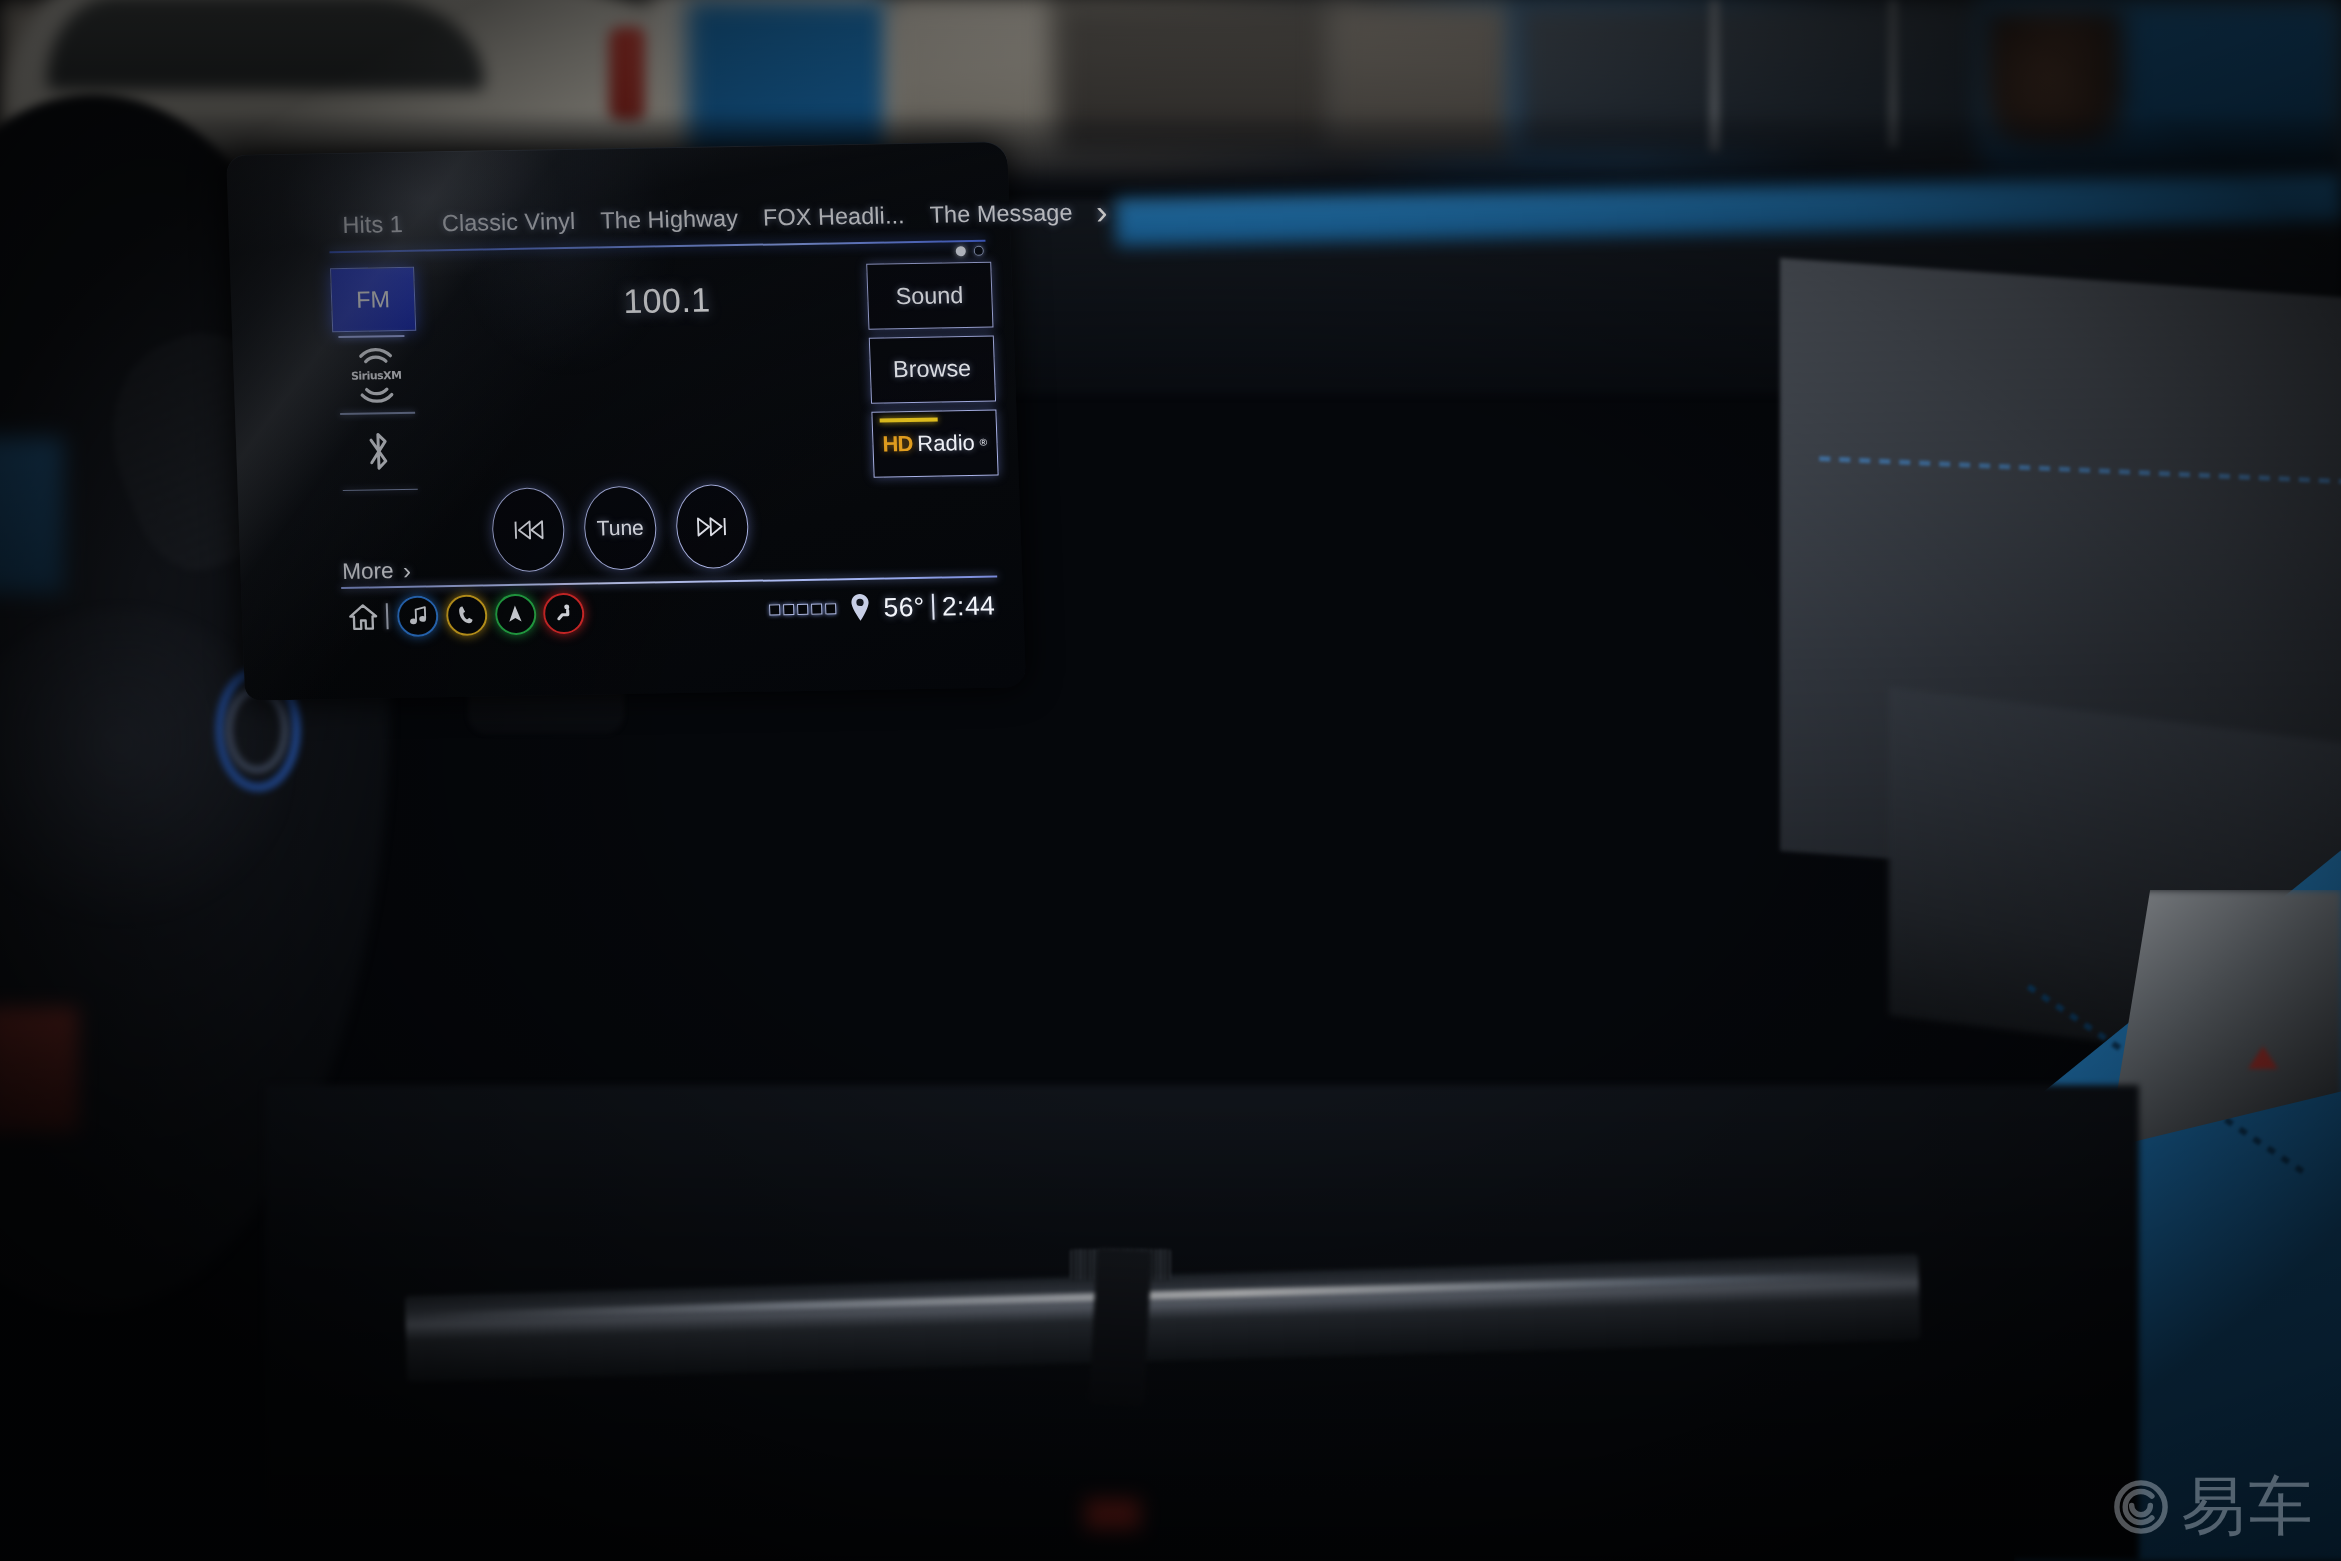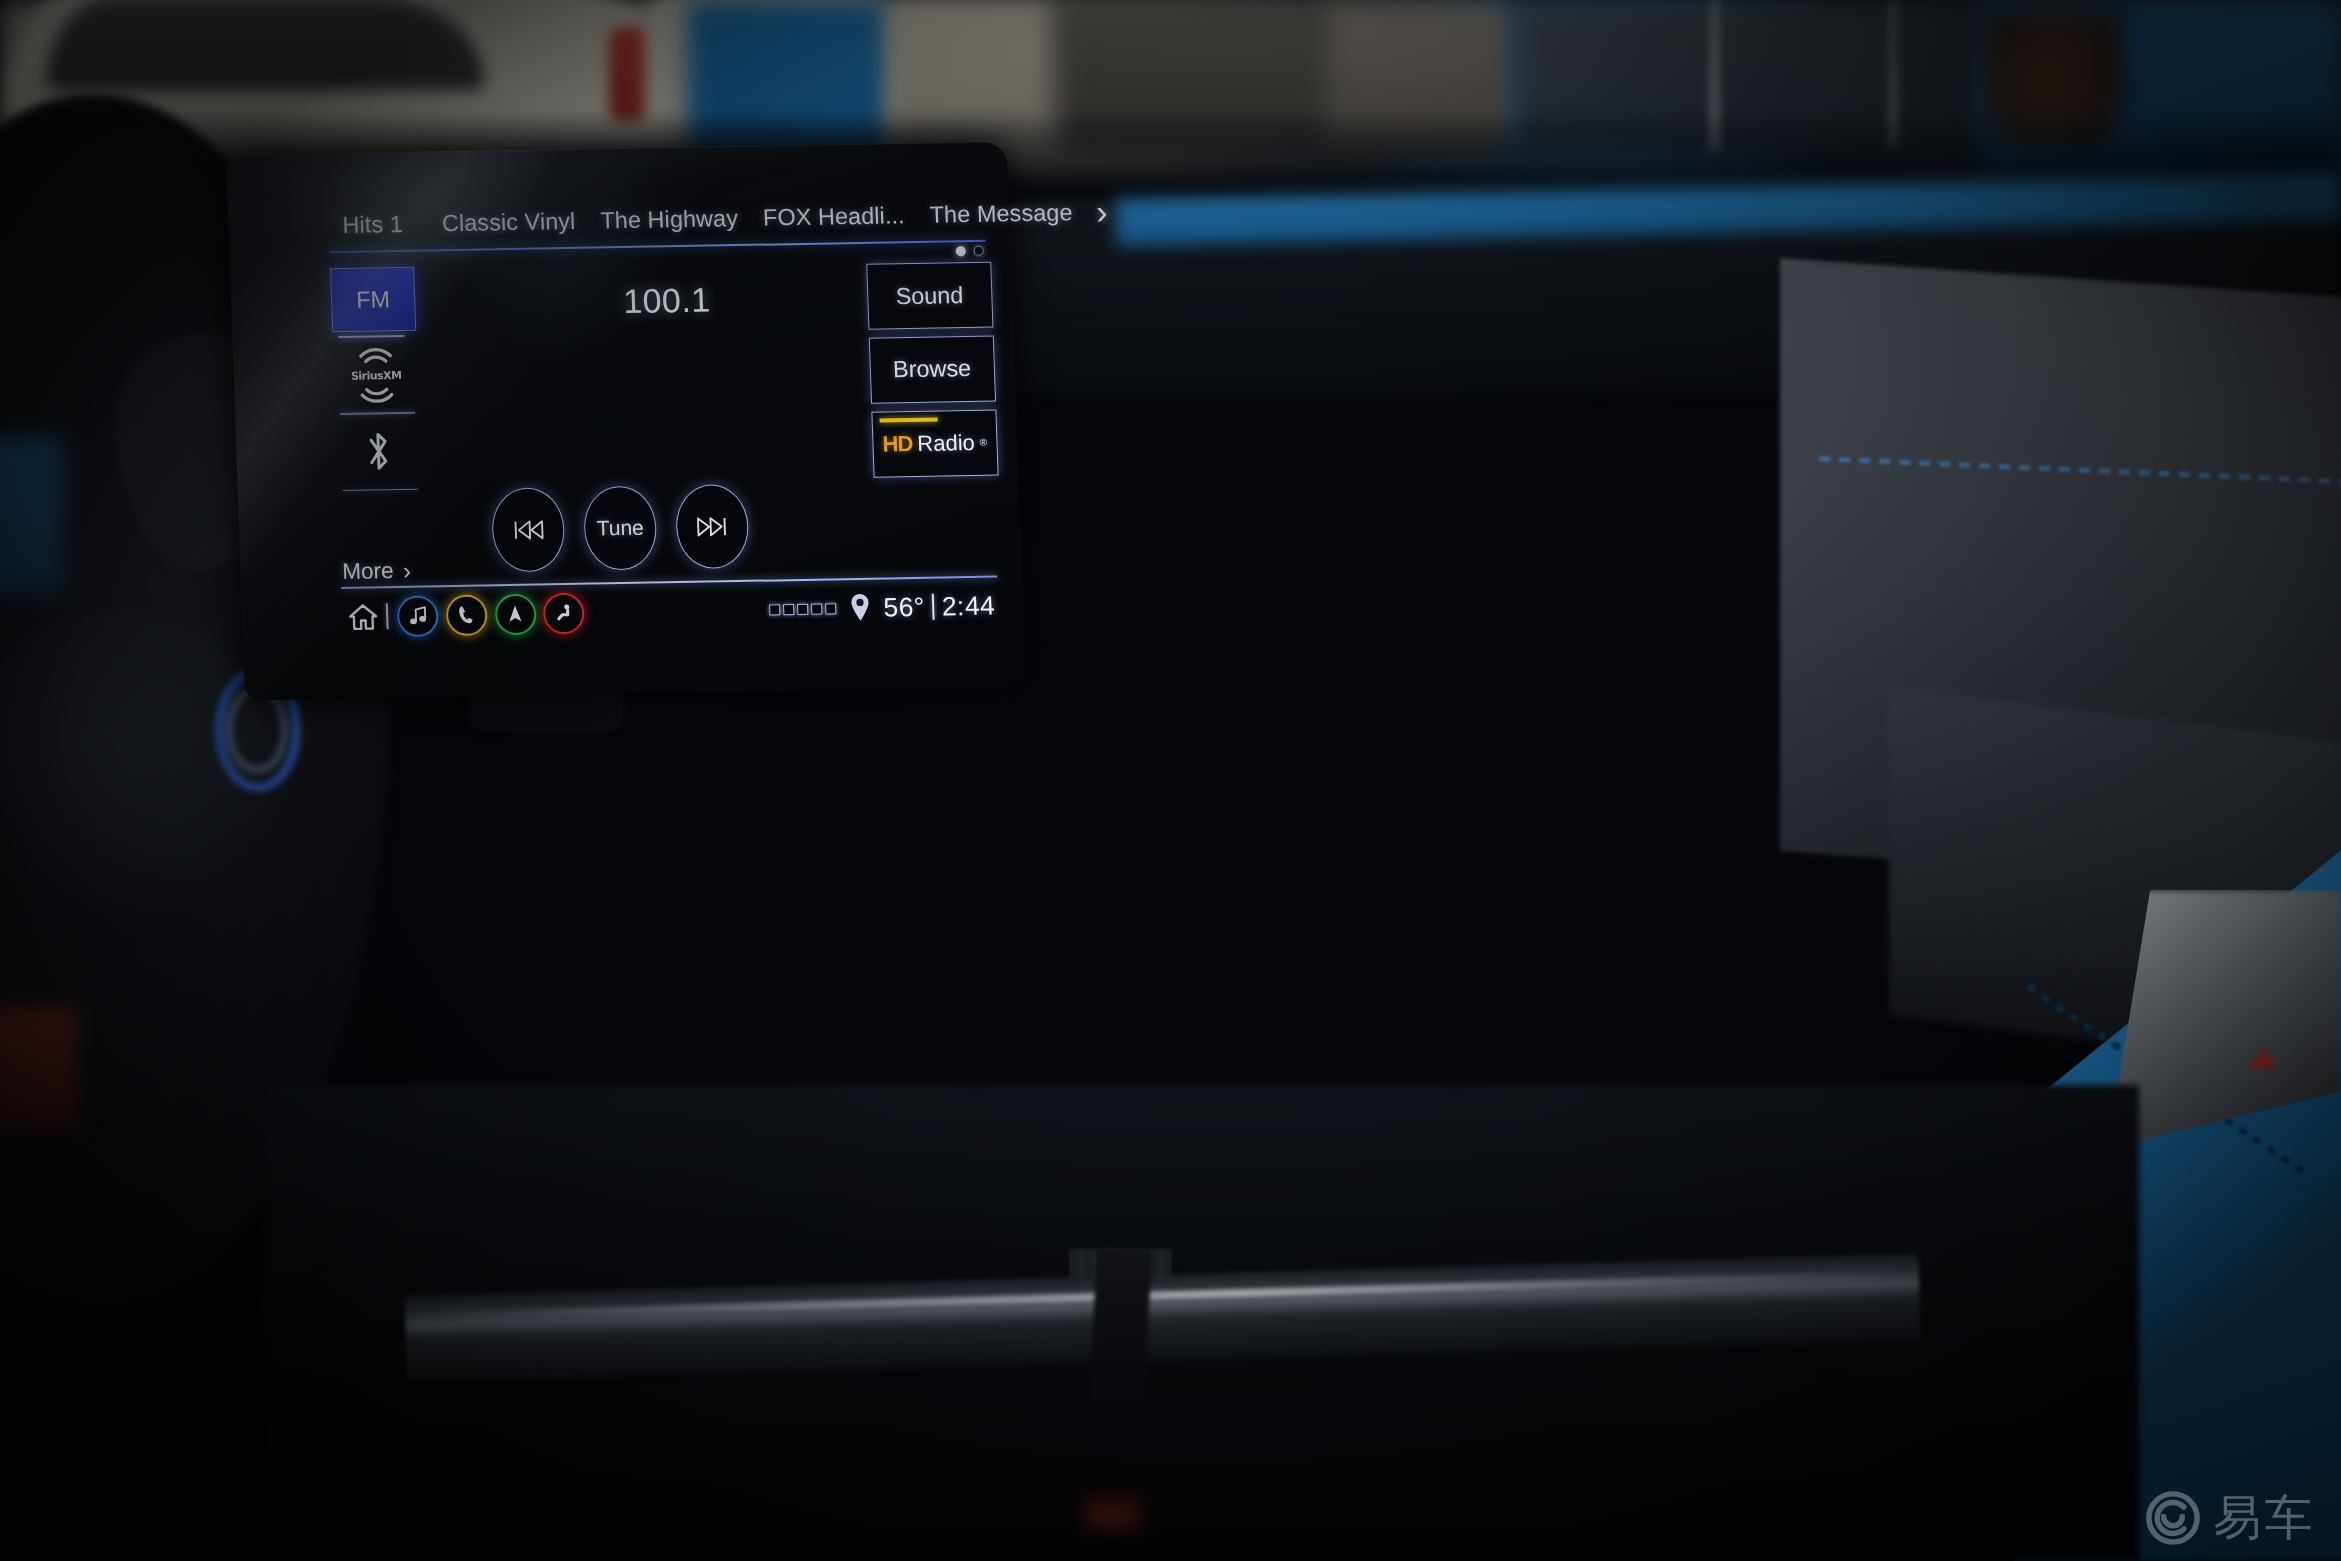--- a/index.html
+++ b/index.html
@@ -415,21 +415,21 @@
       linear-gradient(172deg, rgba(200,215,245,.10) 0%, rgba(0,0,0,0) 16%);
   }
 
   
   #watermark {
     position:absolute; right:26.5px; bottom:11px;
     display:flex; align-items:center; gap:12.5px;
     opacity:.34;
   }
   .wm-mark { width:56px; height:56px; }
-  .wm-text { font-size:48px; color:#e8f1fb; letter-spacing:3.1px; font-family:"DejaVu Sans", sans-serif; }
+  .wm-text { font-size:64px; color:#e8f1fb; letter-spacing:3.1px; font-family:"DejaVu Sans", sans-serif; }
 
   
   #vignette {
     position:absolute; inset:0; pointer-events:none;
     background:radial-gradient(ellipse 1327px 898px at 52% 48%, rgba(0,0,0,0) 38%, rgba(0,0,0,.42) 78%, rgba(0,0,0,.72) 100%);
   }
 </style>
 </head>
 <body>
 

